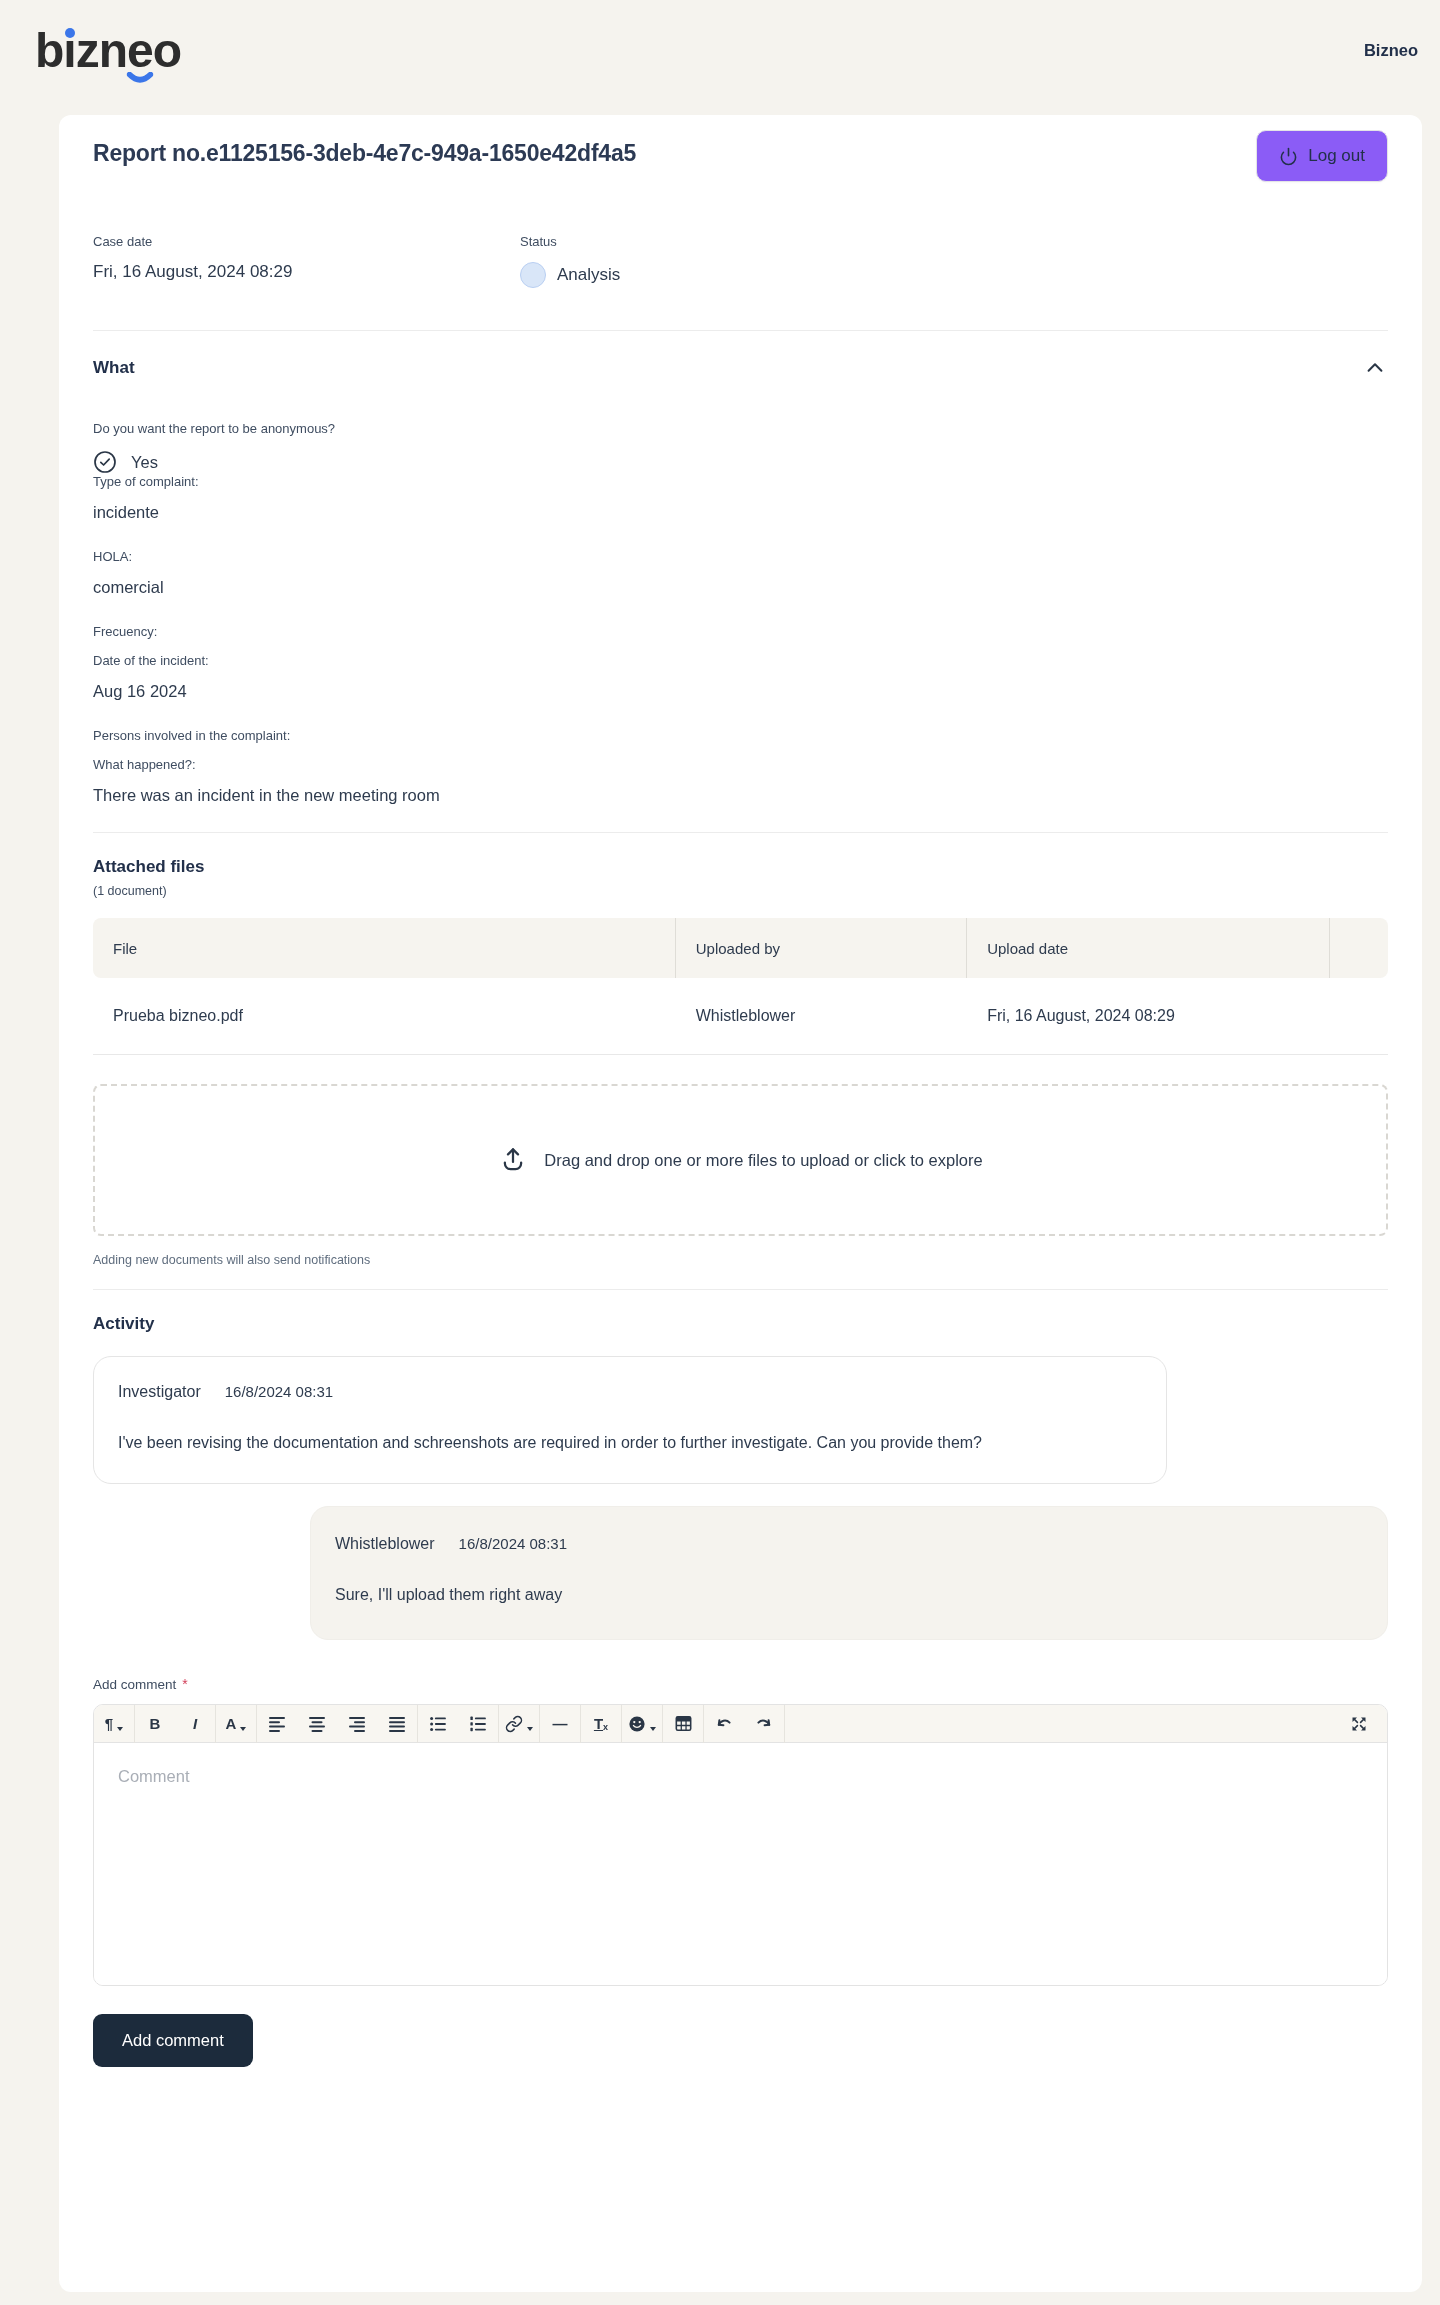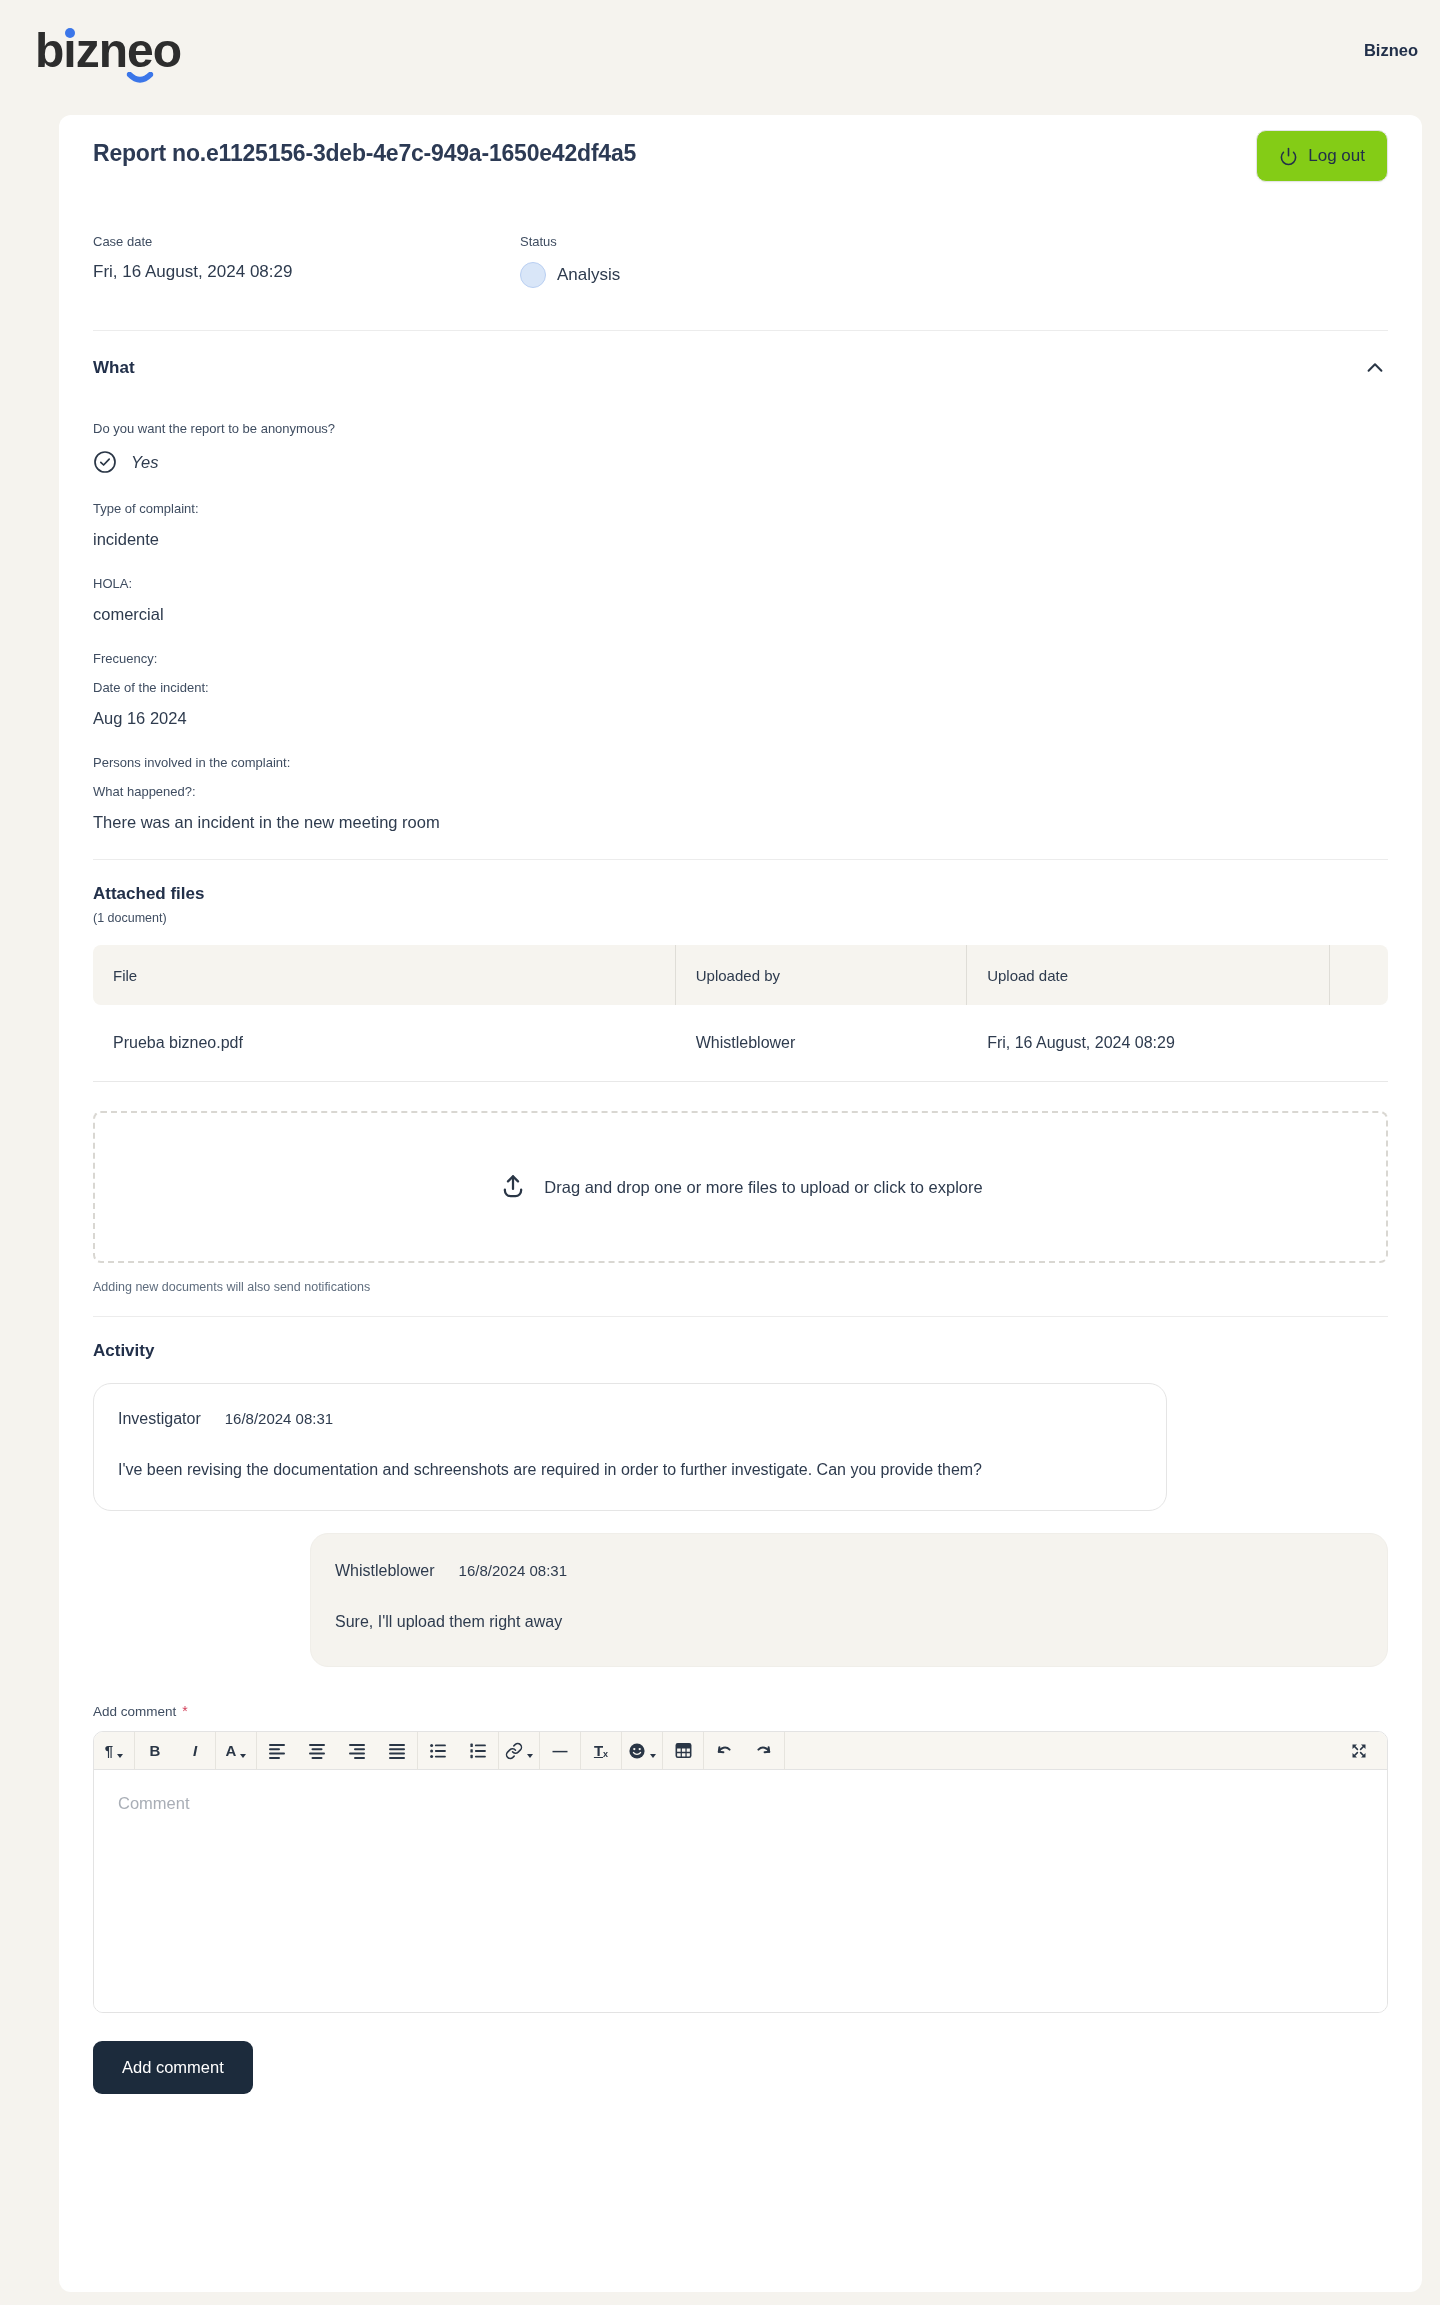--- a/index.html
+++ b/index.html
@@ -21,21 +21,21 @@
   .logo .smile{ position:absolute; left:50%; transform:translateX(-50%); bottom:-8px; }
   .account{ font-size:16.5px; font-weight:700; color:#22304a; }
 
   
   .card{ margin-left:59px; width:1363px; background:#fff; border-radius:12px;
          padding:15px 34px 22px 34px; min-height:2177px; }
 
   .title-row{ display:flex; justify-content:space-between; align-items:flex-start; }
   h1{ margin:0; font-size:23px; font-weight:700; color:#2c3a54; letter-spacing:-0.2px; padding-top:10px;}
   .logout-btn{ display:flex; align-items:center; gap:10px; height:52px; padding:0 22px;
-               background:#84cc16; border:1px solid #e4e4e7; border-radius:10px;
+               background:#8b5cf6; border:1px solid #e4e4e7; border-radius:10px;
                font-size:17px; color:#22304a; cursor:pointer;
                font-family:inherit; box-shadow:0 1px 2px rgba(0,0,0,0.03); }
 
   .meta-row{ display:flex; margin-top:52px; }
   .meta-col1{ width:427px; }
   .mlabel{ font-size:13px; color:#3f4d61; }
   .mvalue{ font-size:17px; color:#2e3b4e; margin-top:13px; }
   .status-line{ display:flex; align-items:center; gap:11px; }
   .status-dot{ width:26px; height:26px; border-radius:50%;
                background:#d9e6f8; border:1px solid #b9cff2; }
@@ -44,22 +44,22 @@
 
   
   .section{ padding-top:24px; }
   .sec-head{ display:flex; justify-content:space-between; align-items:center; }
   h2{ margin:0; font-size:17px; font-weight:700; color:#22304a; }
   .collapse-btn{ background:none; border:none; padding:2px; cursor:pointer; color:#2a3646; }
   .fields{ margin-top:40px; }
   .flabel{ font-size:13px; color:#3f4d61; margin-bottom:14px; }
   .fvalue{ font-size:16.5px; color:#2e3b4e; margin-bottom:27px; }
   .fvalue.empty{ margin-bottom:10px; }
-  .check-row{ display:flex; align-items:center; gap:14px; margin-bottom:27px;
-              font-size:16.5px; color:#2e3b4e;font-style:italic; }
+  .check-row{ display:flex; align-items:center; gap:14px; 
+              font-size:16.5px; color:#2e3b4e; }
   .check-row svg{ color:#2a3646; }
 
   
   .attach-head{ display:flex; align-items:baseline; gap:7px;flex-direction:column; }
   .count-note{ font-size:12.5px; color:#3f4d61; }
   table.files{ width:100%; border-collapse:separate; border-spacing:0; margin-top:20px; }
   table.files th{ background:#f6f4ef; font-size:15px; font-weight:500; text-align:left;
                   color:#2e3b4e; height:60px; padding:0 20px; }
   table.files th.sep{ border-right:1px solid #dfddd7; }
   table.files th:first-child{ border-radius:8px 0 0 8px; }

